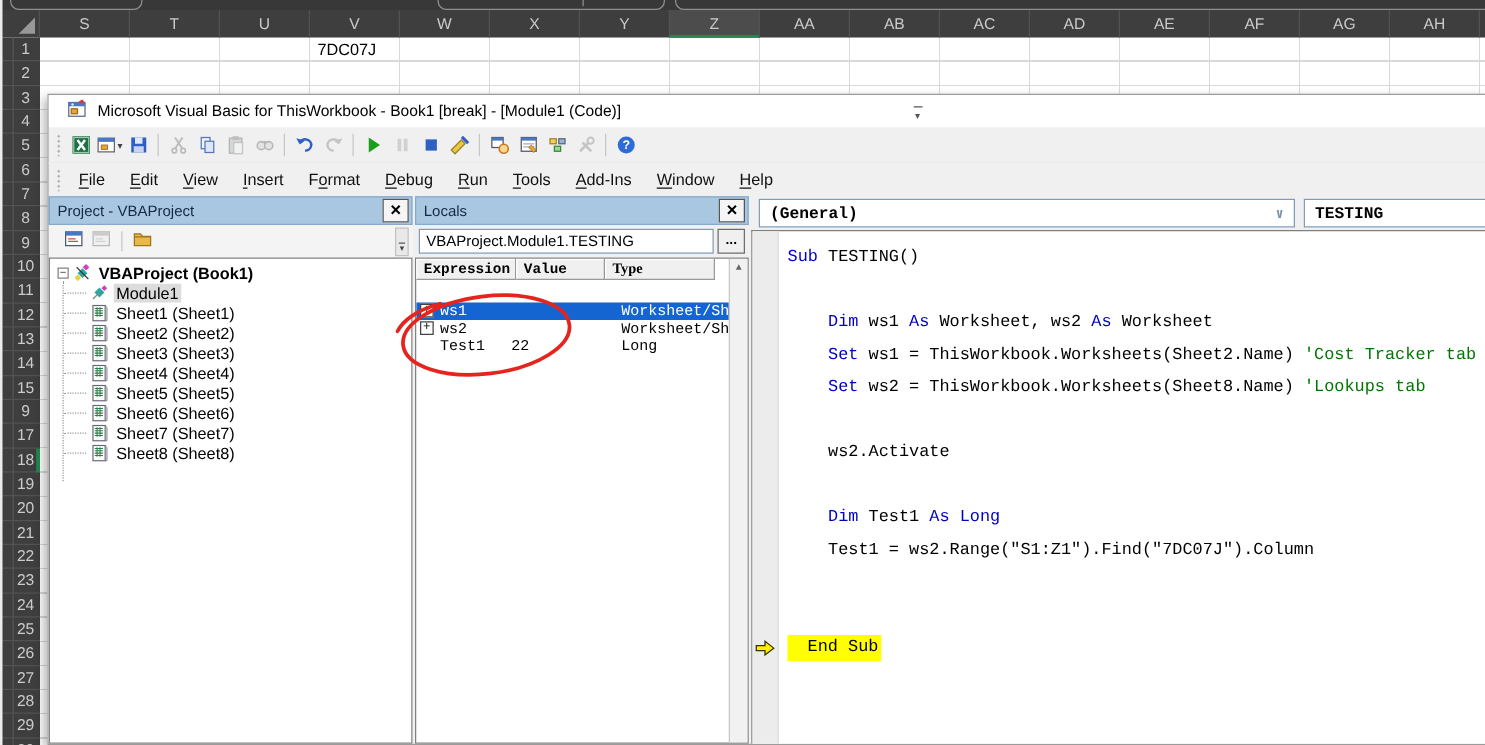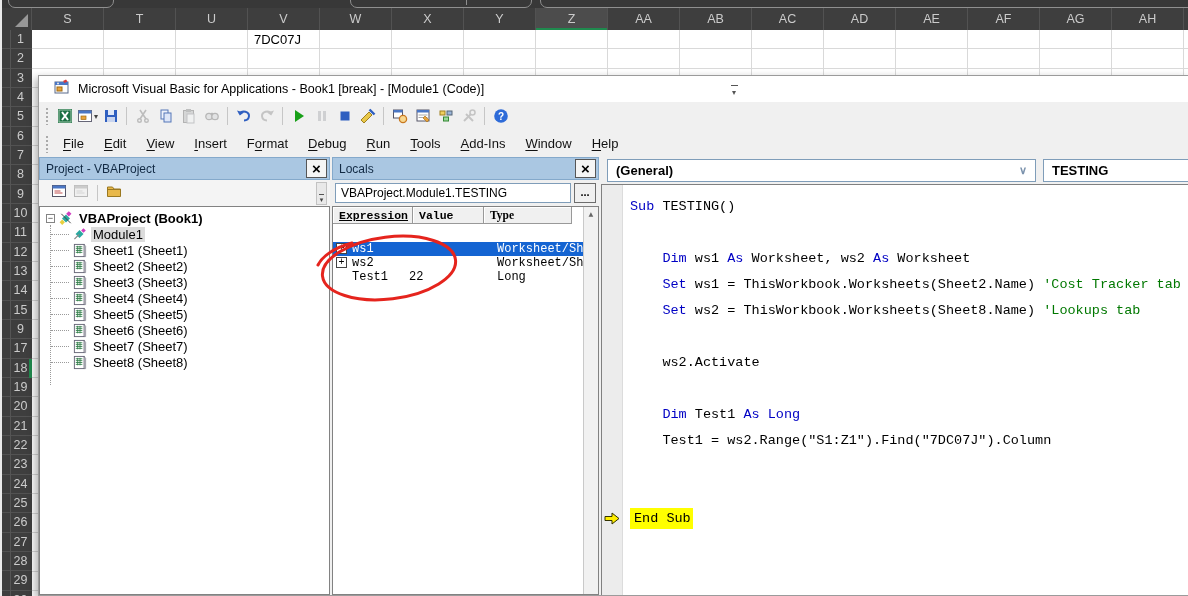--- a/index.html
+++ b/index.html
@@ -91,48 +91,48 @@
   .loc-input{flex:1;height:20px;background:#fff;border:1px solid #7f9db9;box-sizing:border-box;font-size:12px;
              display:flex;align-items:center;padding-left:5px;color:#000;}
   .loc-more{width:22px;height:20px;margin-left:3px;background:#f0f0f0;border:1px solid #6d6d6d;box-sizing:border-box;
             text-align:center;font-weight:bold;font-size:11px;line-height:17px;color:#000;}
   .loc-grid{position:absolute;left:0;top:49px;right:0;bottom:0;background:#fff;border:1px solid #828282;
             box-sizing:border-box;font-family:"Liberation Mono",monospace;overflow:hidden;}
   .loc-head{display:flex;}
   .loc-hcell{height:17px;box-sizing:border-box;font-size:11.5px;font-weight:bold;padding:2px 0 0 6px;
              background:#f0f0f0;border-right:1px solid #999;border-bottom:1px solid #999;
              box-shadow:inset 1px 1px 0 #fff;white-space:nowrap;overflow:hidden;}
-  .loc-hcell.c0{width:80px;text-decoration:underline;} .loc-hcell.c1{width:71px;} .loc-hcell.c2{width:88px;font-family:Liberation Serif, serif;}
+  .loc-hcell.c0{width:80px;} .loc-hcell.c1{width:71px;} .loc-hcell.c2{width:88px;font-family:Liberation Serif, serif;}
   .loc-scroll{position:absolute;top:0;right:0;width:14px;bottom:0;background:#f1f1f1;border-left:1px solid #c9c9c9;}
   .loc-scroll .up{height:15px;display:flex;align-items:center;justify-content:center;font-size:8px;color:#666;}
   .loc-rows{position:absolute;left:0;top:35px;right:14px;}
   .loc-row{height:14px;position:relative;font-size:12px;color:#000;}
   .loc-row.sel{background:#1464d2;color:#fff;}
   .loc-row .expbox{position:absolute;left:3px;top:1px;width:11px;height:11px;box-sizing:border-box;
                    border:1px solid #444;background:#fff;color:#000;font-size:10px;line-height:9px;text-align:center;}
   .loc-row .ex{position:absolute;left:19px;top:0;line-height:14px;white-space:pre;}
   .loc-row .va{position:absolute;left:76px;top:0;line-height:14px;white-space:pre;}
   .loc-row .ty{position:absolute;left:164px;top:0;line-height:14px;white-space:pre;overflow:hidden;right:0;}
 
   
   .code{position:absolute;left:562px;top:81px;width:640px;bottom:0;}
   .combo{position:absolute;top:2px;height:23px;background:#fff;border:1px solid #7f9db9;box-sizing:border-box;
-         font-family:Liberation Sans, sans-serif;font-weight:bold;font-size:13px;color:#000;
+         font-family:Liberation Mono, monospace;font-weight:bold;font-size:13px;color:#000;
          display:flex;align-items:center;padding:0 8px;}
   .combo .chev{margin-left:auto;color:#7c93ad;font-size:11px;}
   .combo.c1{left:6px;width:429px;}
   .combo.c2{left:442px;width:250px;}
   .code-area{position:absolute;left:0;top:27px;right:0;bottom:0;background:#fff;
              border-top:1px solid #808080;border-left:1px solid #808080;box-sizing:border-box;}
   .cmargin{position:absolute;left:0;top:0;width:20px;bottom:0;background:#ececec;border-right:1px solid #dcdcdc;}
   .clines{position:absolute;left:28px;top:9px;right:0;font-family:"Liberation Mono",monospace;
           font-size:13.5px;color:#000;white-space:pre;}
   .cl{height:26px;line-height:26px;}
   .kw{color:#0000c4;} .cm{color:#007800;}
-  .hl{background:#ffff00;color:#000;padding:3px 2px 3px 4px;}
+  .hl{background:#ffff00;color:#000;padding:3px 2px 3px 16px;}
   .brk-arrow{position:absolute;left:2px;top:327px;}
 
   
   .annot{position:absolute;left:0;top:0;width:1188px;height:596px;z-index:50;pointer-events:none;}
 </style>
 </head>
 <body>
 
 <div class="stage">
 
@@ -207,21 +207,21 @@
     <div class="tbar">
       <span class="icw">
         <svg width="16" height="16" viewBox="0 0 16 16">
             <rect x="1" y="3" width="13" height="11" fill="#fdfdfd" stroke="#5a6a8a"></rect>
             <rect x="1" y="3" width="13" height="3" fill="#4a76c4"></rect>
             <circle cx="4" cy="4.5" r="1" fill="#e8e8e8"></circle>
             <rect x="3" y="8" width="5" height="4" fill="#e8a33d" stroke="#a06a10"></rect>
             <path d="M9 2 l3 -1.5 1.5 2 -3 1.5 z" fill="#d83838"></path>
           </svg>
       </span>
-      <span class="ttl">Microsoft Visual Basic for Applications - Book1 [break] - [Module1 (Code)]</span>
+      <span class="ttl">Microsoft Visual Basic for ThisWorkbook - Book1 [break] - [Module1 (Code)]</span>
     </div>
 
     <div class="tools" id="vbatools">
         <span class="grip"></span>
         <span class="tbi">
           <span class="icw">
             <svg viewBox="0 0 16 16">
               <rect x="1" y="1" width="14" height="14" fill="#1e7145"></rect>
               <rect x="2" y="2" width="12" height="12" fill="none" stroke="#9fc8ad"></rect>
               <path d="M5 4 L11 12 M11 4 L5 12" stroke="#fff" stroke-width="2"></path>

